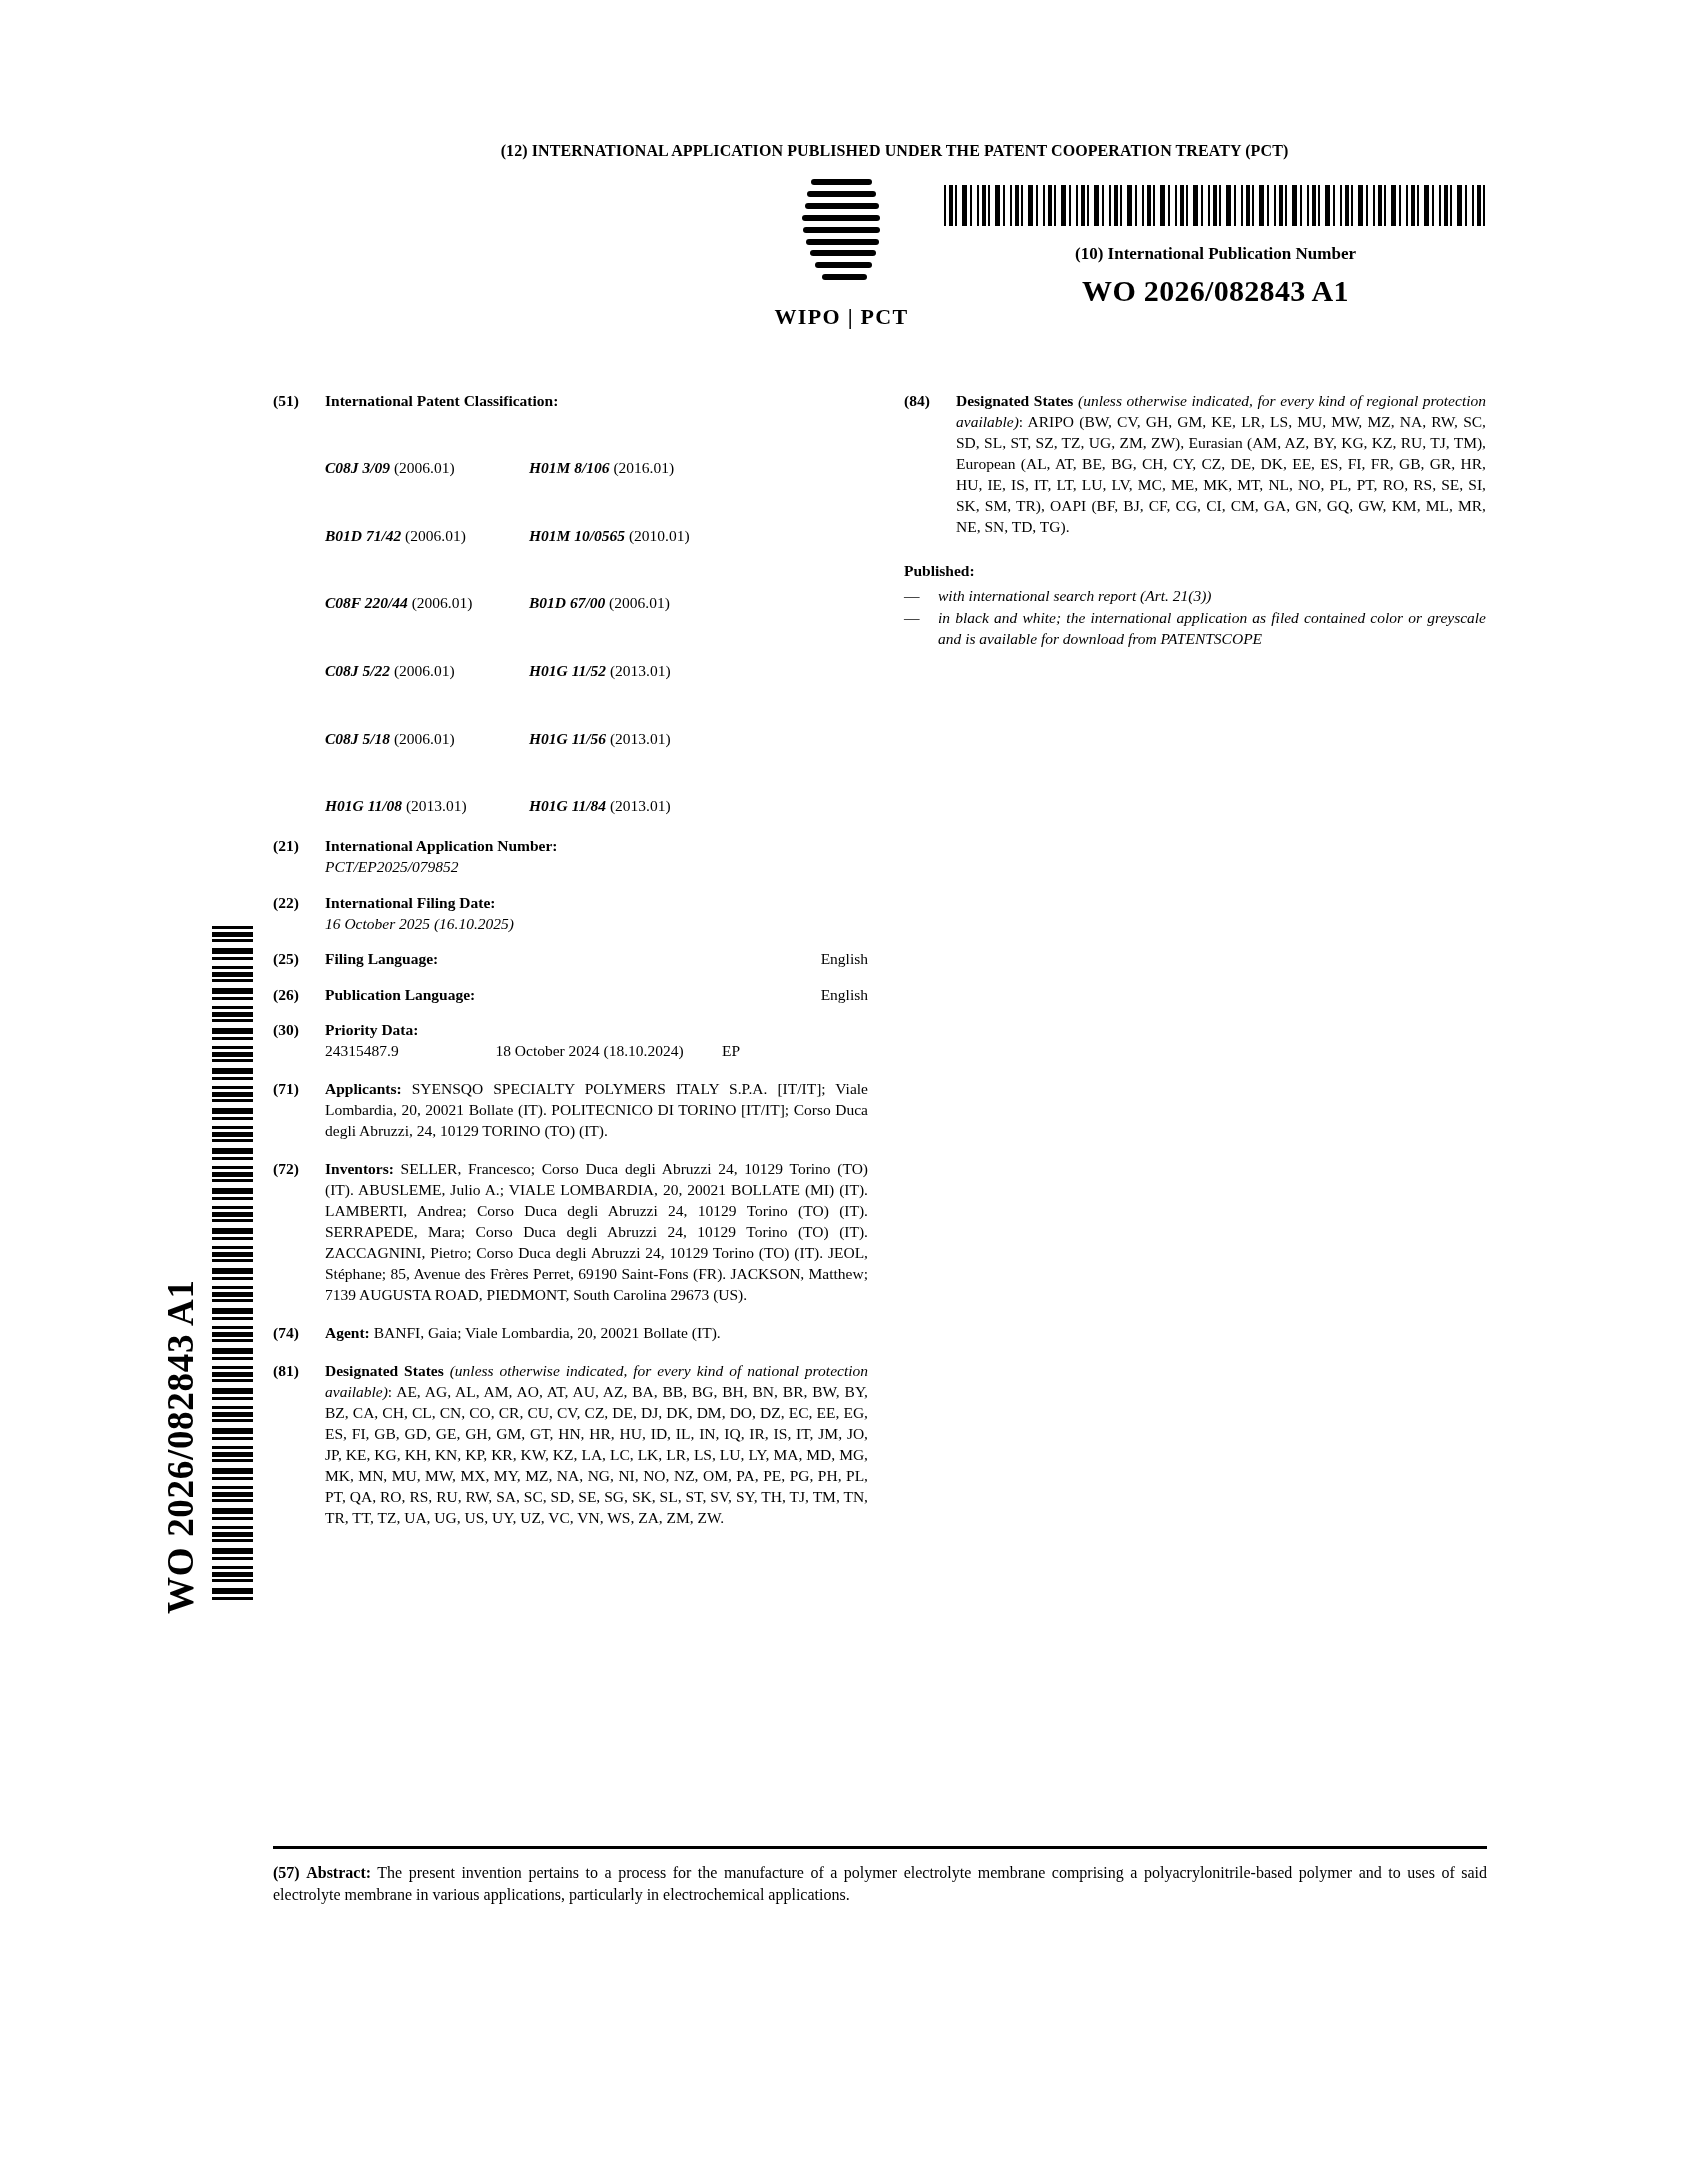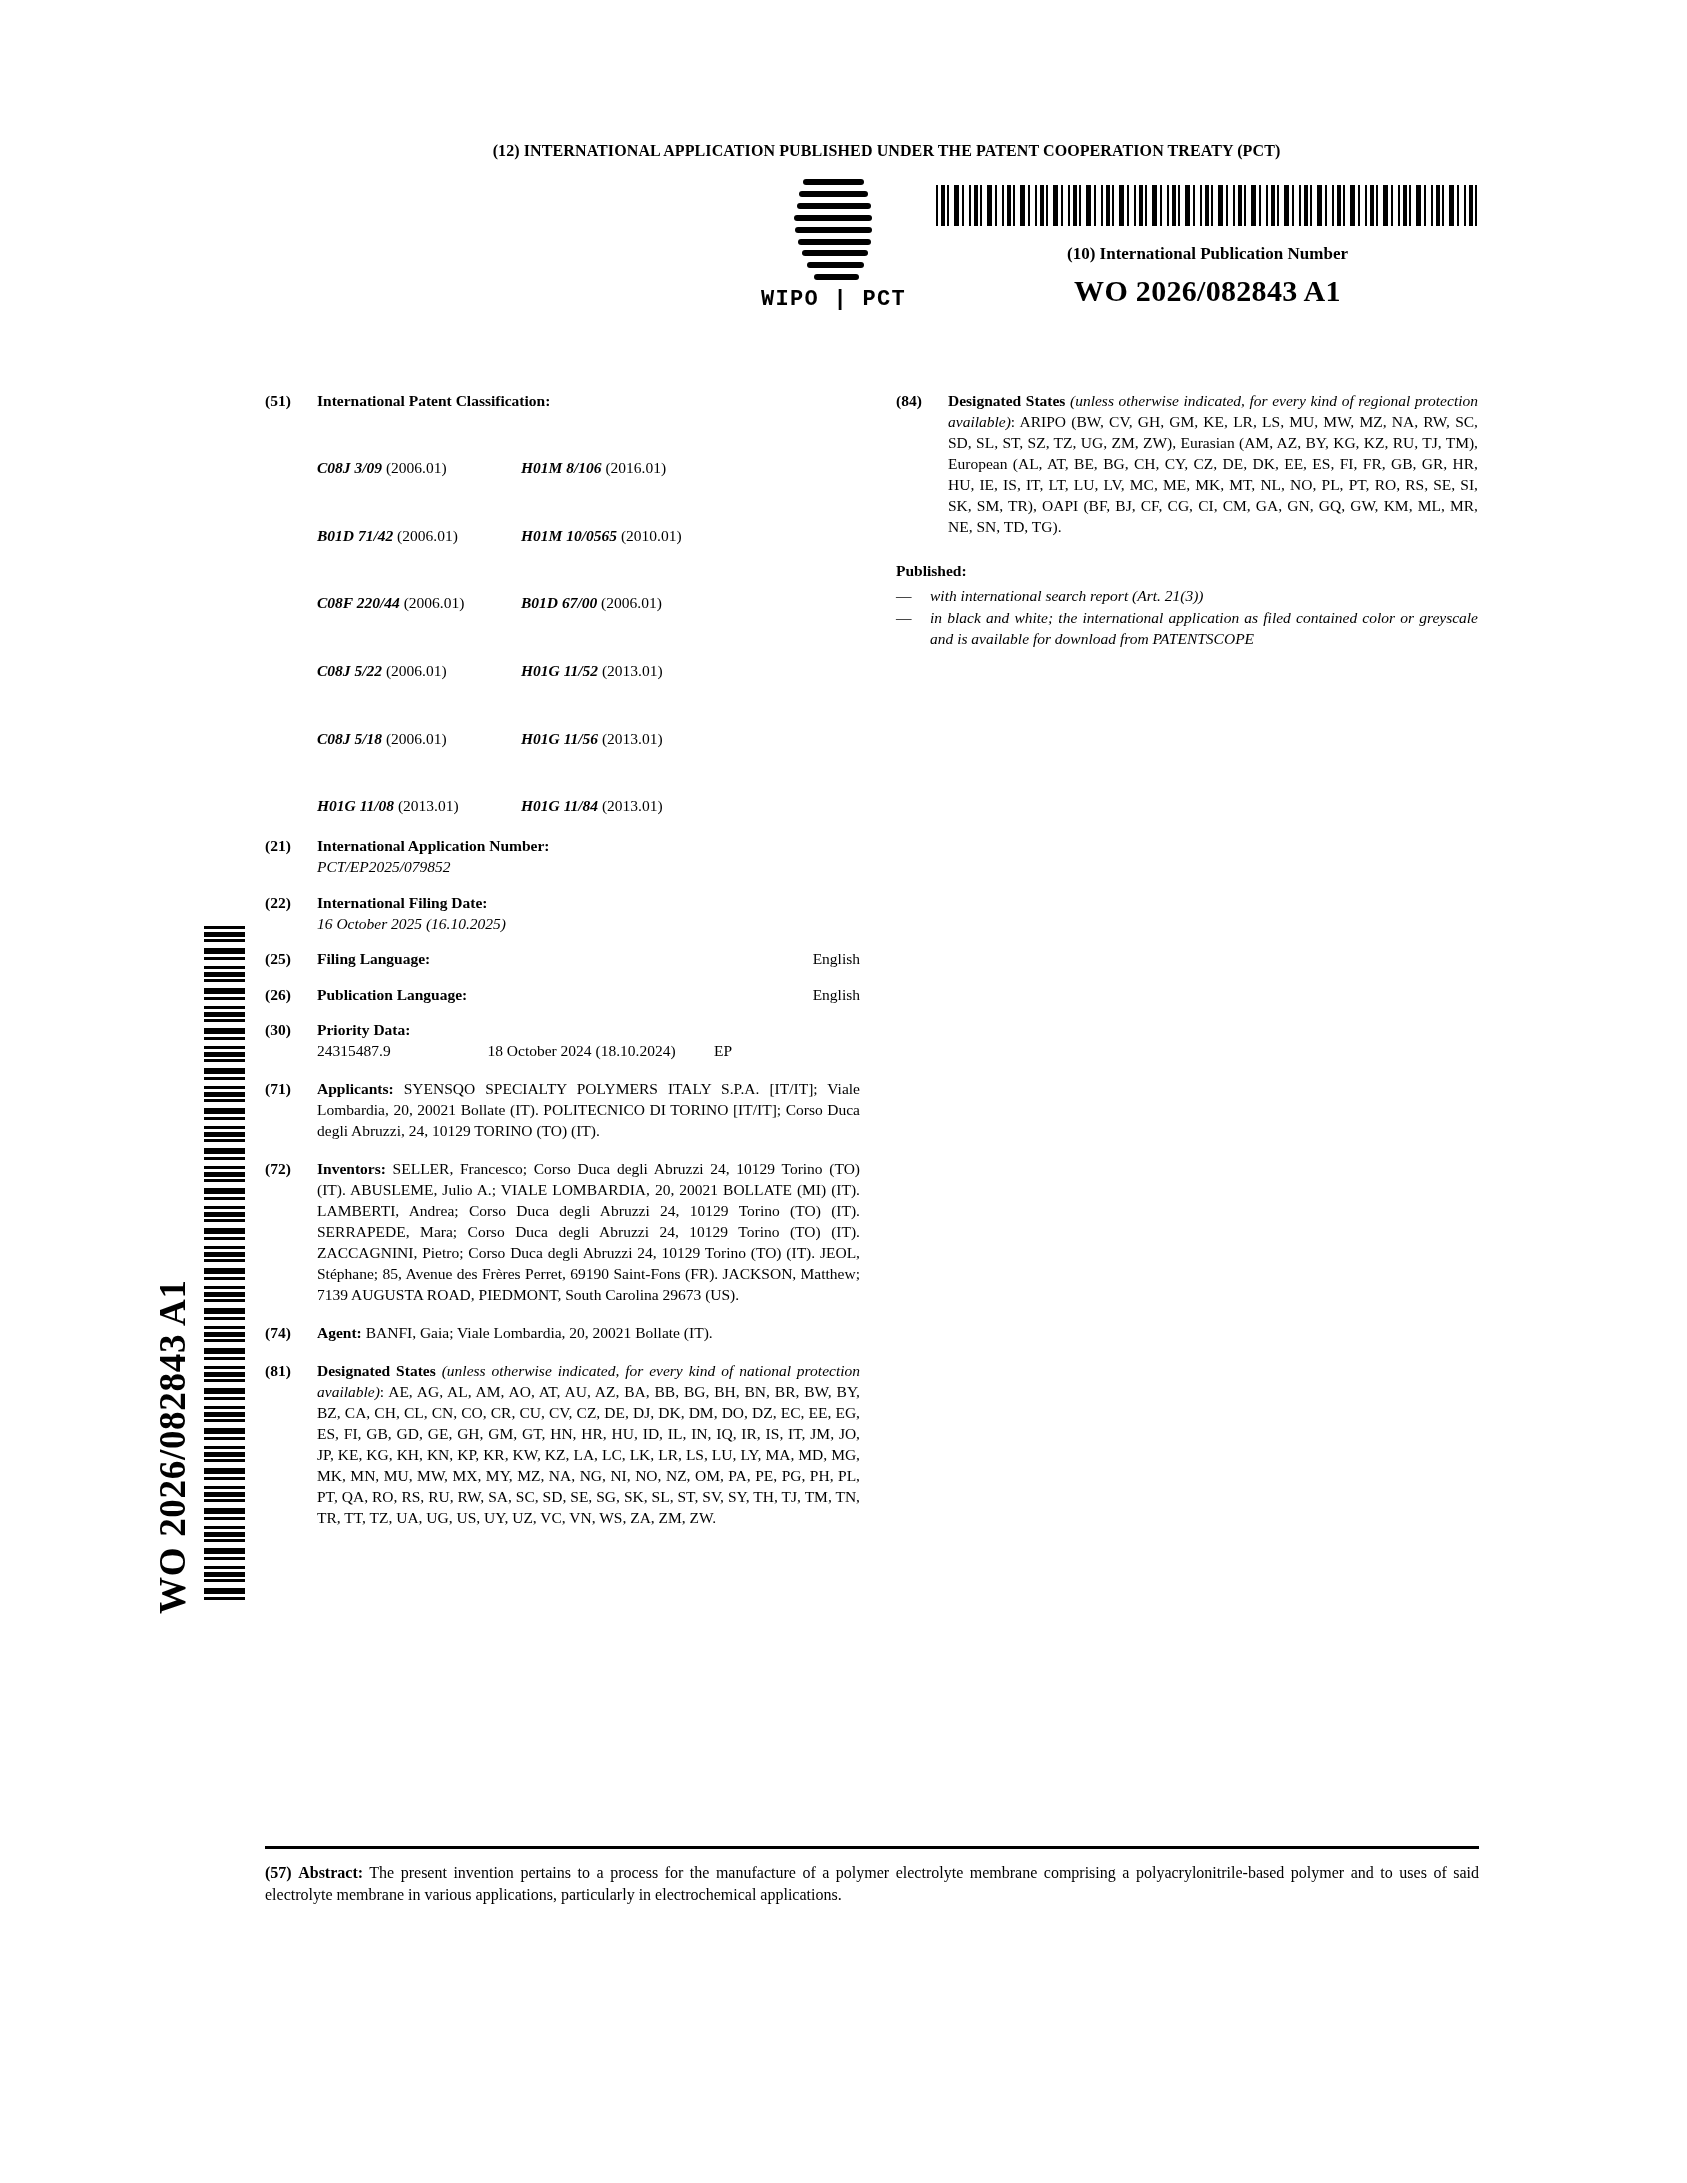--- a/index.html
+++ b/index.html
@@ -10,21 +10,21 @@
   body {
     width: 1687px;
     height: 2183px;
     font-family: "Liberation Serif", serif;
     color: #000000;
     position: relative;
     overflow: hidden;
   }
   .page {
     position: absolute;
-    left: 0; top: 0;
+    left: 8px; top: 0;
     width: 1637px;
     height: 2183px;
   }
 
   
   .side-strip {
     position: absolute;
     left: 192px;
     top: 926px;
     width: 79px;
@@ -108,25 +108,25 @@
     position: relative;
   }
   .wipo-swirl .bar {
     position: absolute;
     left: 0;
     height: 6px;
     background: #000;
     border-radius: 4px;
   }
   .wipo-text {
-    margin-top: 0;
+    margin-top: 17px;
     font-size: 22px;
     font-weight: bold;
     letter-spacing: 1.3px;
-    font-family: Liberation Mono, monospace;
+    font-family: Liberation Serif, serif;
   }
 
   .hdr-right {
     position: absolute;
     left: 933px;
     top: 185px;
     width: 549px;
     text-align: center;
   }
   .hbarcode {

